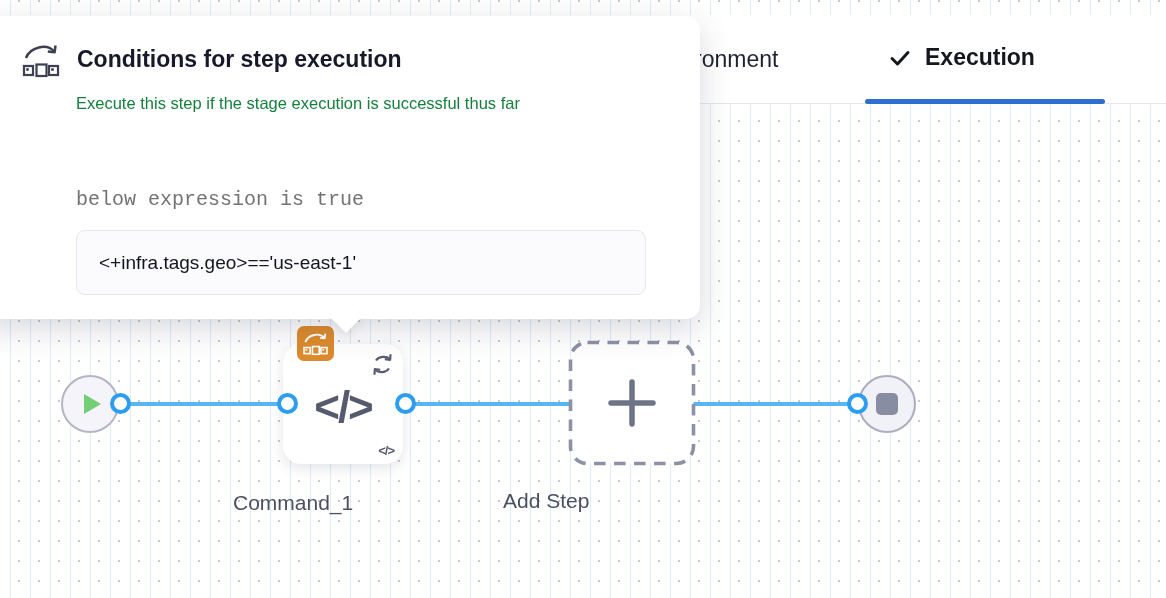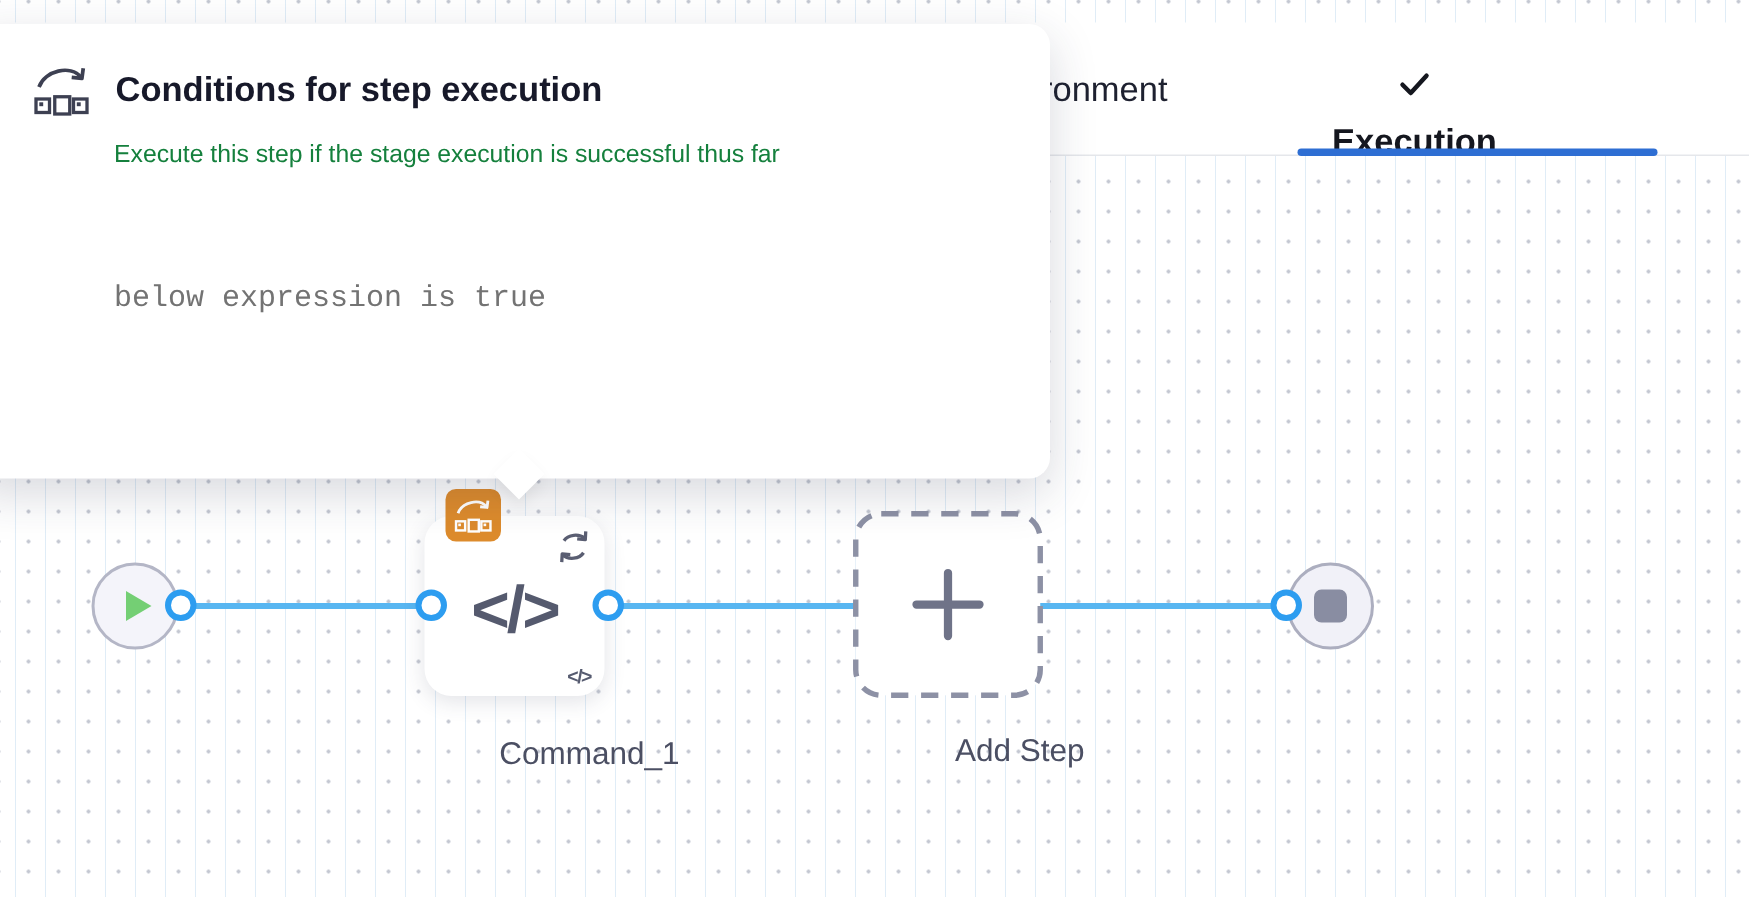--- a/index.html
+++ b/index.html
@@ -19,21 +19,21 @@
   
   .tabbar{
     position:absolute;left:0;right:0;top:15px;height:88px;background:#ffffff;
     border-bottom:1px solid #e5e7eb;z-index:2;
   }
   .tab-partial{
     position:absolute;left:694px;top:31px;font-size:23px;color:#1e2130;cursor:pointer;
   }
   .tab-exec{
     position:absolute;left:888px;top:29px;display:flex;align-items:center;gap:13px;
-    font-size:23px;font-weight:700;color:#15171f;cursor:pointer;flex-direction:column;
+    font-size:23px;font-weight:700;color:#15171f;cursor:pointer;
   }
   .tab-underline{
     position:absolute;left:865px;bottom:-1px;width:240px;height:5px;border-radius:3px;
     background:#2e6ed3;
   }
   
   .connector{position:absolute;height:4px;top:402px;background:#58b6f1;z-index:1;}
   .port{
     position:absolute;top:393px;width:21px;height:21px;border-radius:50%;
     background:#fff;border:4.5px solid #2d9df0;box-sizing:border-box;z-index:3;
@@ -61,21 +61,21 @@
     position:absolute;right:9px;bottom:6px;font-size:13px;font-weight:700;color:#565b70;
     letter-spacing:-1px;
   }
   .loop-icon{position:absolute;top:7px;right:7px;}
   .cond-badge{
     position:absolute;left:297px;top:326px;width:37px;height:35px;border-radius:7px;
     background:#dd8b2c;display:flex;align-items:center;justify-content:center;z-index:4;
   }
   .add-node{position:absolute;left:568px;top:340px;width:128px;height:126px;z-index:2;cursor:pointer;}
   .node-label{
-    position:absolute;width:220px;text-align:right;font-size:21px;color:#4b4f63;z-index:2;
+    position:absolute;width:220px;text-align:left;font-size:21px;color:#4b4f63;z-index:2;
   }
   .label-cmd{left:233px;top:491px;}
   .label-add{left:503px;top:489px;}
   
   .popover{
     position:absolute;left:-20px;top:16px;width:720px;height:303px;background:#ffffff;
     border-radius:14px;box-shadow:0 10px 32px rgba(40,45,70,0.18);z-index:5;
   }
   .popover-caret{
     position:absolute;left:354px;bottom:-9px;width:24px;height:24px;background:#ffffff;
@@ -174,13 +174,14 @@
     <path d="M34.5 3.5 L33.6 10.3 L26.8 9.6" fill="none" stroke="#3d4052" stroke-width="2.5" stroke-linejoin="round"></path>
     <rect x="3" y="24" width="9" height="9" fill="none" stroke="#3d4052" stroke-width="2.2"></rect>
     <rect x="15.5" y="22.5" width="10" height="11.5" fill="none" stroke="#3d4052" stroke-width="2.2"></rect>
     <rect x="28" y="24" width="9" height="9" fill="none" stroke="#3d4052" stroke-width="2.2"></rect>
     <rect x="5.2" y="26.2" width="2.6" height="2.6" fill="#3d4052"></rect>
     <rect x="30.2" y="26.2" width="2.6" height="2.6" fill="#3d4052"></rect>
   </svg>
   <div class="pop-title">Conditions for step execution</div>
   <div class="pop-desc">Execute this step if the stage execution is successful thus far</div>
   <div class="pop-below">below expression is true</div>
+  <div class="pop-expr">&lt;+infra.tags.geo&gt;=='us-east-1'</div>
 </div>
 
 </body></html>

